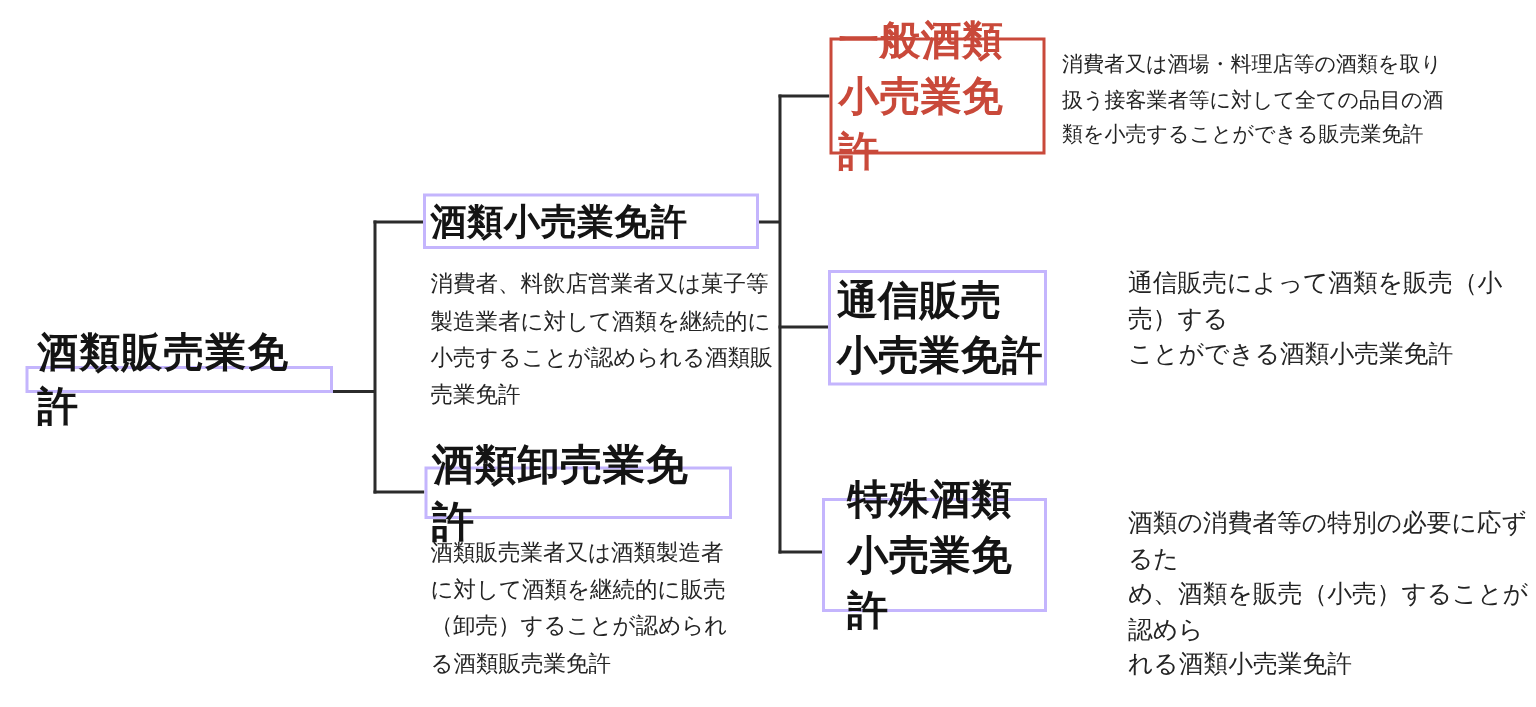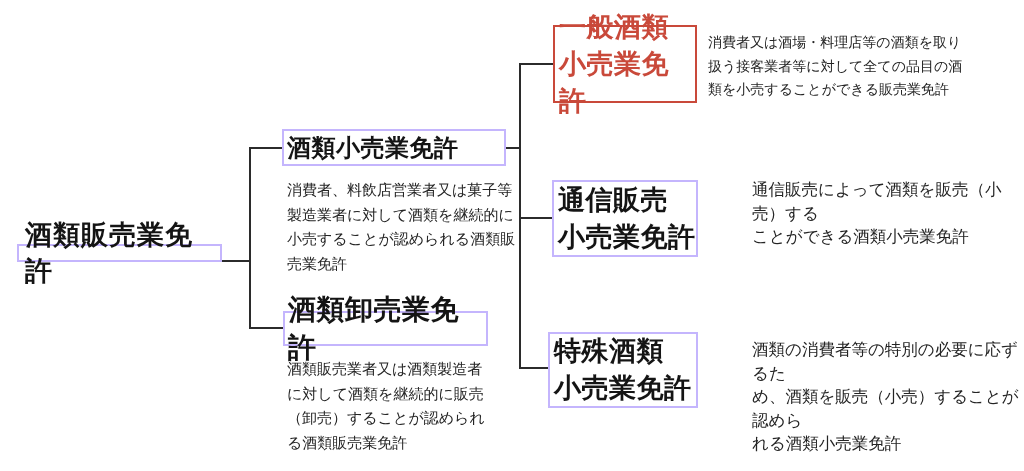--- a/index.html
+++ b/index.html
@@ -23,21 +23,21 @@
     white-space: pre-line;
     letter-spacing: 0.5px;
   }
   .node.red { border-color: #c9493a; color: #c9493a; }
 
   #n-root      { left: 17px;  top: 244px; width: 205px; height: 18px; font-size: 27px; padding-left: 6px;  letter-spacing: 1px; }
   #n-retail    { left: 282px; top: 129px; width: 224px; height: 37px; font-size: 24px; padding-left: 3px; }
   #n-wholesale { left: 283px; top: 311px; width: 205px; height: 35px; font-size: 28px; padding-left: 3px; }
   #n-general   { left: 553px; top: 25px;  width: 144px; height: 78px; font-size: 27px; padding-left: 4px; line-height: 37px; }
   #n-mail      { left: 552px; top: 180px; width: 146px; height: 77px; font-size: 27px; padding-left: 4px; line-height: 37px; }
-  #n-special   { left: 548px; top: 332px; width: 150px; height: 76px; font-size: 27px; padding-left: 4px; line-height: 37px; }
+  #n-special   { left: 548px; top: 332px; width: 150px; height: 76px; font-size: 27px; padding-left: 15px; line-height: 37px; }
 
   .desc {
     position: absolute;
     color: #242424;
     white-space: pre-line;
     font-weight: 400;
   }
   #d-retail    { left: 287px; top: 178px; font-size: 15px;   line-height: 24.5px; }
   #d-wholesale { left: 287px; top: 357px; font-size: 15px;   line-height: 24.5px; }
   #d-general   { left: 708px; top: 31px;  font-size: 14px; line-height: 23.5px; }

